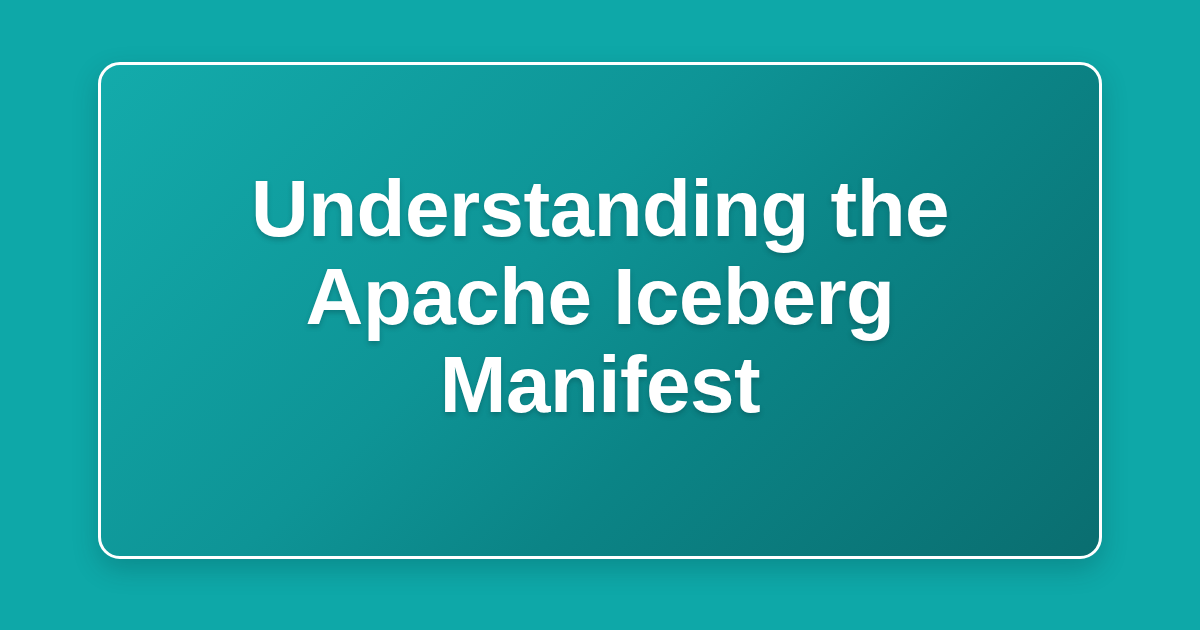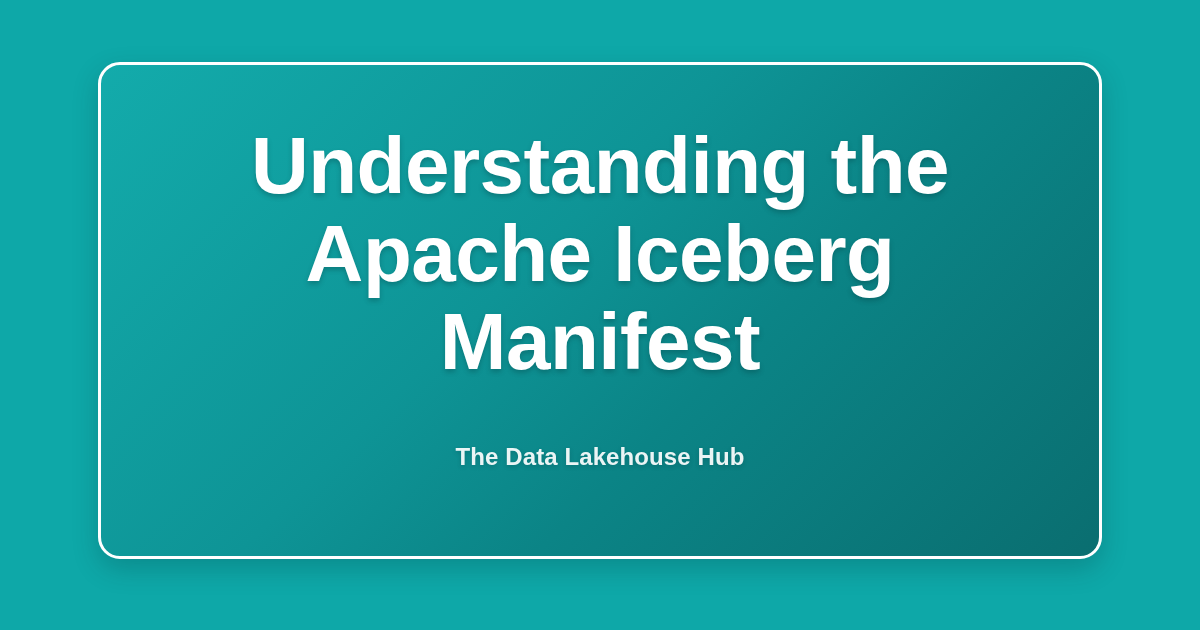--- a/index.html
+++ b/index.html
@@ -40,21 +40,21 @@
     display: flex;
     flex-direction: column;
     align-items: center;
     justify-content: center;
     padding: 0 56px;
   }
 
   .card-inner {
     width: 100%;
     display: flex;
-    flex-direction: column;
+    flex-direction: row;
     align-items: center;
     justify-content: center;
     transform: translateY(-14px);
   }
 
   .title {
     margin: 0;
     width: 100%;
     text-align: center;
     color: #ffffff;
@@ -79,16 +79,15 @@
     text-shadow: 0 2px 4px rgba(0, 45, 50, 0.22);
   }
 </style>
 </head>
 <body>
 
 <div class="og-canvas">
   <div class="card">
     <div class="card-inner">
       <h1 class="title">Understanding the Apache Iceberg Manifest</h1>
-      <p class="subtitle">The Data Lakehouse Hub</p>
     </div>
   </div>
 </div>
 
 </body></html>

